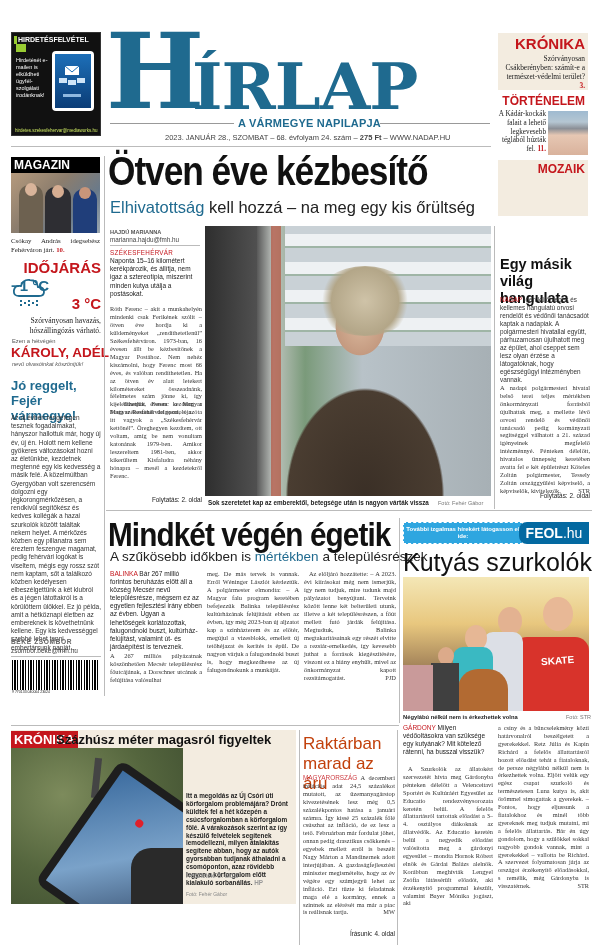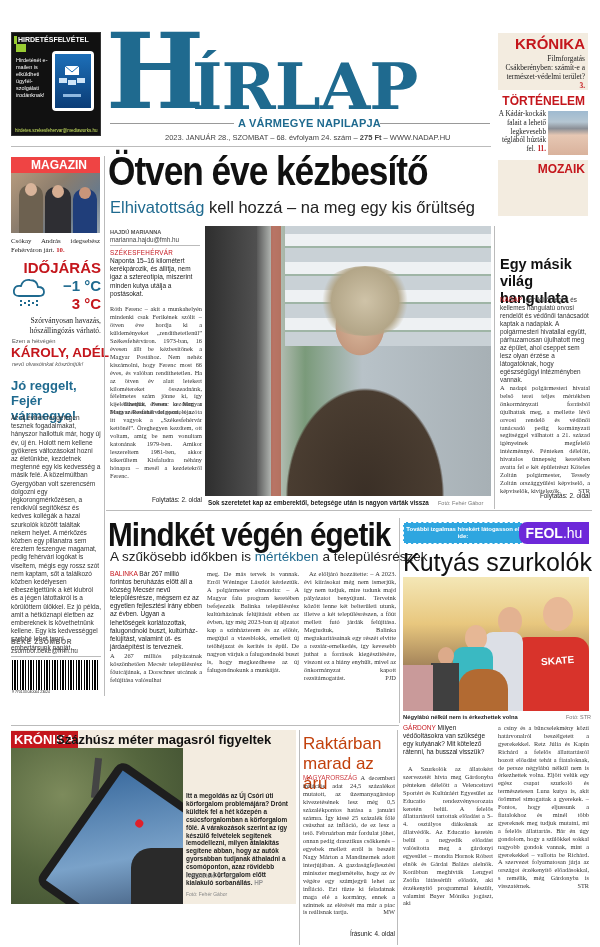--- a/index.html
+++ b/index.html
@@ -22,39 +22,39 @@
 #ad .foot{position:absolute;left:3px;bottom:2px;font-size:4.5px;color:#cde862;font-family:"Liberation Sans",sans-serif}
 #tagline{left:238px;top:117px;font-size:11px;font-weight:bold;color:#1f6a8f;font-family:"Liberation Sans",sans-serif;letter-spacing:.2px}
 #tag-l{left:110px;top:123px;width:124px;height:1px;background:#999}
 #tag-r{left:380px;top:123px;width:110px;height:1px;background:#999}
 #dateline{left:165px;top:133px;font-size:7.5px;color:#444;font-family:"Liberation Sans",sans-serif}
 
 .box-beige{background:#f3ece0}
 #kronika{left:498px;top:33px;width:90px;height:57px}
 .sec-title{font-family:"Liberation Sans",sans-serif;font-weight:bold;color:#c4161c;text-align:right}
 
-#magazin-hd{left:11px;top:157px;width:89px;height:16px;background:#ef4444;color:#fff;font-family:"Liberation Sans",sans-serif;font-weight:bold;font-size:12px;padding-left:20px;line-height:16px}
+#magazin-hd{left:11px;top:157px;width:89px;height:16px;background:#000000;color:#fff;font-family:"Liberation Sans",sans-serif;font-weight:bold;font-size:12px;padding-left:3px;line-height:16px}
 #magazin-img{left:11px;top:173px;width:89px;height:60px;background:linear-gradient(135deg,#b59a7d 0%,#8c7d6d 40%,#6a7a8a 70%,#9aa6b0 100%)}
 .person{position:absolute;bottom:0;border-radius:10px 10px 0 0}
 
 #h1{left:108px;top:148px;font-size:41px;font-weight:bold;font-family:"Liberation Sans",sans-serif;letter-spacing:-1.2px;color:#111;transform:scaleX(.86);transform-origin:left}
 #h1sub{left:110px;top:198px;font-size:16.5px;font-family:"Liberation Sans",sans-serif;color:#222}
 #photo1{left:205px;top:226px;width:286px;height:270px;background:linear-gradient(90deg,#3d3d3d 0%,#555 18%,#c0c5c0 24%,#7a9a7a 35%,#b8c2c8 55%,#a7b0b5 100%)}
 #photo1 .bldg{position:absolute;left:80px;top:0;width:206px;height:120px;background:repeating-linear-gradient(0deg,#c9d1d6 0 14px,#9fb5a6 14px 16px,#eef1f3 16px 28px)}
 #photo1 .man{position:absolute;left:55px;top:40px;width:210px;height:230px;background:radial-gradient(ellipse 40px 48px at 100px 60px,#d8b59a 0,#c49a80 60%,transparent 62%),radial-gradient(ellipse 110px 150px at 105px 230px,#3a2f26 0,#4a3d31 70%,transparent 72%)}
 #photo1 .hair{position:absolute;left:110px;top:40px;width:100px;height:70px;border-radius:50%;background:radial-gradient(circle,#cfc3a8 0,#b3a688 55%,transparent 70%)}
 #cap1{left:208px;top:499px;font-size:6.3px;font-weight:bold;font-family:"Liberation Sans",sans-serif;color:#222}
 #cred1{left:438px;top:500px;font-size:5.5px;color:#777;font-family:"Liberation Sans",sans-serif}
 
 #h2{left:108px;top:516px;font-size:33px;font-weight:bold;font-family:"Liberation Sans",sans-serif;letter-spacing:-1px;color:#111;transform:scaleX(.9);transform-origin:left}
 #h2sub{left:110px;top:549px;font-size:13.5px;font-family:"Liberation Sans",sans-serif;color:#222}
 
 #feol{left:403px;top:522px;width:186px;height:22px}
 #feol .l{position:absolute;left:0;top:0;width:120px;height:22px;background:#2ea6e0;border:1px dashed #fff;color:#fff;font-size:6px;font-weight:bold;text-align:center;padding-top:3px;line-height:7px;font-family:"Liberation Sans",sans-serif}
-#feol .r{position:absolute;left:116px;top:0;width:70px;height:22px;background:#6d28d9;border-radius:8px 0 0 8px;color:#fff;font-size:14px;font-weight:bold;text-align:center;line-height:22px;font-family:"Liberation Sans",sans-serif}
+#feol .r{position:absolute;left:116px;top:0;width:70px;height:22px;background:#0369a1;border-radius:8px 0 0 8px;color:#fff;font-size:14px;font-weight:bold;text-align:center;line-height:22px;font-family:"Liberation Sans",sans-serif}
 #h3{left:403px;top:548px;font-size:25px;font-family:"Liberation Sans",sans-serif;color:#111}
 #photo3{left:403px;top:577px;width:186px;height:134px;background:linear-gradient(180deg,#f4e7b6 0%,#e8c77e 35%,#9c7c56 70%,#5d4b3d 100%);overflow:hidden}
 #photo3 .kid{position:absolute;border-radius:50%}
 #cap3{left:403px;top:714px;font-size:5.8px;font-weight:bold;font-family:"Liberation Sans",sans-serif}
 #cred3{left:566px;top:714px;font-size:5.5px;color:#777;font-family:"Liberation Sans",sans-serif}
 
 #fehervar-tag{left:11px;top:731px;background:#c4161c;color:#fff;font-weight:bold;font-family:"Liberation Sans",sans-serif;font-size:13px;padding:0 3px;height:17px;line-height:17px}
 #fehervar-title{left:56px;top:731px;font-family:"Liberation Sans",sans-serif;font-weight:bold;font-size:13px;height:17px;line-height:17px;color:#111}
 #fehervar-bg{left:11px;top:730px;width:285px;height:174px;background:#f3ece0}
 #drone{left:11px;top:748px;width:172px;height:156px;background:radial-gradient(ellipse at 30% 30%,#7d8b5c 0,#55663e 50%,#3b4a2e 100%);overflow:hidden}
@@ -89,21 +89,21 @@
   <div class="abs" style="left:86px;top:28px;font-size:64px;line-height:62px;font-family:'DejaVu Serif',serif;color:#1f6a8f;font-weight:bold;letter-spacing:-1px;white-space:nowrap;transform:scaleX(1.02);transform-origin:left;">ÍRLAP</div>
 </div>
 <div id="tag-l" class="abs"></div>
 <div id="tagline" class="abs">A VÁRMEGYE NAPILAPJA</div>
 <div id="tag-r" class="abs"></div>
 <div id="dateline" class="abs"><span>2023. JANUÁR 28., SZOMBAT – 68. évfolyam 24. szám – </span><b>275 Ft</b><span> – WWW.NADAP.HU</span></div>
 <div class="hline" style="left:11px;top:146px;width:480px;"></div>
 
 <div id="kronika" class="abs box-beige">
   <div class="sec-title" style="font-size:15px;padding:2px 3px 0 0;">KRÓNIKA</div>
-  <div style="font-size:7.4px;line-height:9px;text-align:right;padding:2px 3px 0 6px;"><span>Filmforgatás Csákberényben: számít-e a természet-védelmi terület?</span> <b class="red">3.</b></div>
+  <div style="font-size:7.4px;line-height:9px;text-align:right;padding:2px 3px 0 6px;"><span>Szórványosan Csákberényben: számít-e a természet-védelmi terület?</span> <b class="red">3.</b></div>
 </div>
 <div class="abs" style="left:498px;top:94px;width:90px;height:62px;">
   <div class="sec-title" style="font-size:12px;padding-right:3px;">TÖRTÉNELEM</div>
   <div style="position:absolute;left:0;top:16px;width:48px;font-size:7.2px;line-height:8.8px;text-align:right;"><span>A Kádár-kockák falait a lehető legkevesebb téglából húzták fel.</span> <b class="red">11.</b></div>
   <div style="position:absolute;left:50px;top:17px;width:40px;height:44px;background:linear-gradient(180deg,#9fbad0 0%,#b5c6d2 25%,#8b8f96 40%,#e6c7b3 55%,#d9b29c 100%);"></div>
 </div>
 <div class="abs box-beige" style="left:498px;top:160px;width:90px;height:56px;">
   <div class="sec-title" style="font-size:12px;padding:2px 3px 0 0;">MOZAIK</div>
 </div>
 
@@ -118,21 +118,21 @@
   <div class="person" style="left:8px;width:24px;height:48px;background:#6d6150;"></div>
   <div class="person" style="left:34px;width:26px;height:46px;background:#2e2e33;"></div>
   <div class="person" style="left:62px;width:24px;height:44px;background:#203e7a;"></div>
   <div style="position:absolute;left:14px;top:10px;width:12px;height:13px;border-radius:50%;background:#d9b49a;"></div>
   <div style="position:absolute;left:41px;top:12px;width:12px;height:13px;border-radius:50%;background:#d6ad92;"></div>
   <div style="position:absolute;left:68px;top:14px;width:12px;height:12px;border-radius:50%;background:#c8957a;"></div>
 </div>
 <div class="abs" style="left:11px;top:236px;width:89px;font-size:6.8px;line-height:9px;text-align:justify;"><span>Csókay András idegsebész Fehérváron járt.</span> <b class="red">10.</b></div>
 
 <div class="abs sec-title" style="left:11px;top:260px;width:90px;font-size:15px;line-height:16px;">IDŐJÁRÁS</div>
-<div class="abs" style="left:11px;top:277px;width:90px;text-align:right;font-family:'Liberation Sans',sans-serif;font-weight:bold;font-size:15px;color:#1f6a8f;">−1 °C</div>
+<div class="abs" style="left:11px;top:277px;width:90px;text-align:left;font-family:'Liberation Sans',sans-serif;font-weight:bold;font-size:15px;color:#1f6a8f;">−1 °C</div>
 <div class="abs" style="left:11px;top:295px;width:90px;text-align:right;font-family:'Liberation Sans',sans-serif;font-weight:bold;font-size:15px;color:#c4161c;">3 °C</div>
 <div class="abs" style="left:12px;top:278px;">
   <svg width="34" height="30" viewBox="0 0 34 30">
       <path d="M7 18 Q1 18 2 12 Q3 7 9 8 Q11 1 18 2 Q25 2 26 9 Q32 9 32 14 Q32 18 27 18 Z" fill="none" stroke="#1f6a8f" stroke-width="1.8"></path>
       <g fill="#1f6a8f">
         <rect x="8" y="22" width="2" height="2"></rect>
         <rect x="12" y="24" width="2" height="2"></rect>
         <rect x="16" y="22" width="2" height="2"></rect>
         <rect x="20" y="24" width="2" height="2"></rect>
         <rect x="24" y="22" width="2" height="2"></rect>

